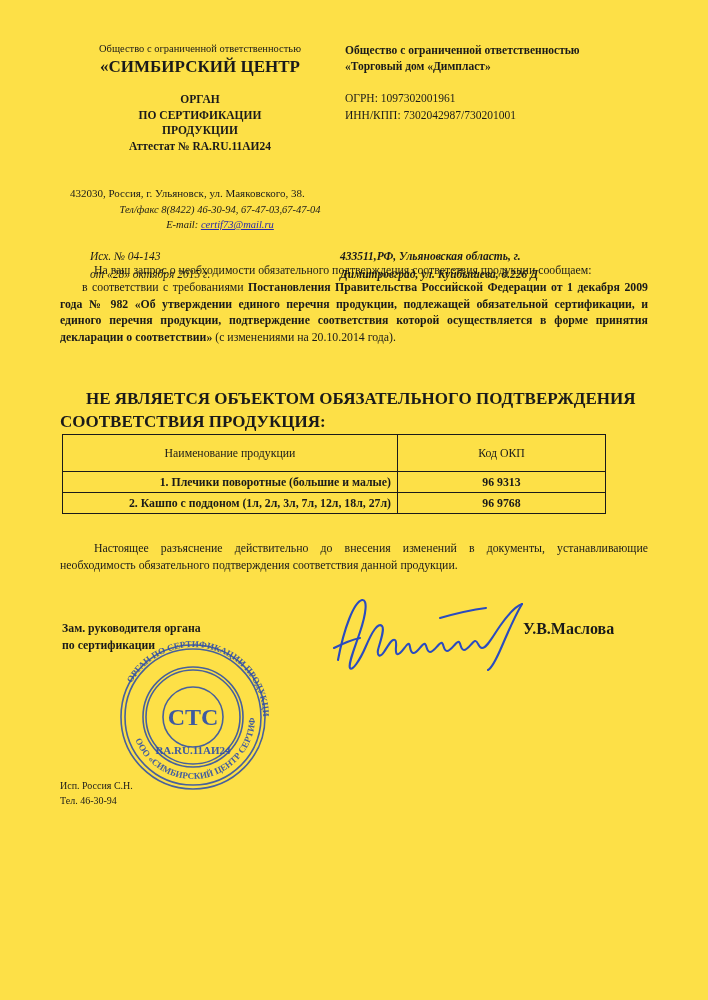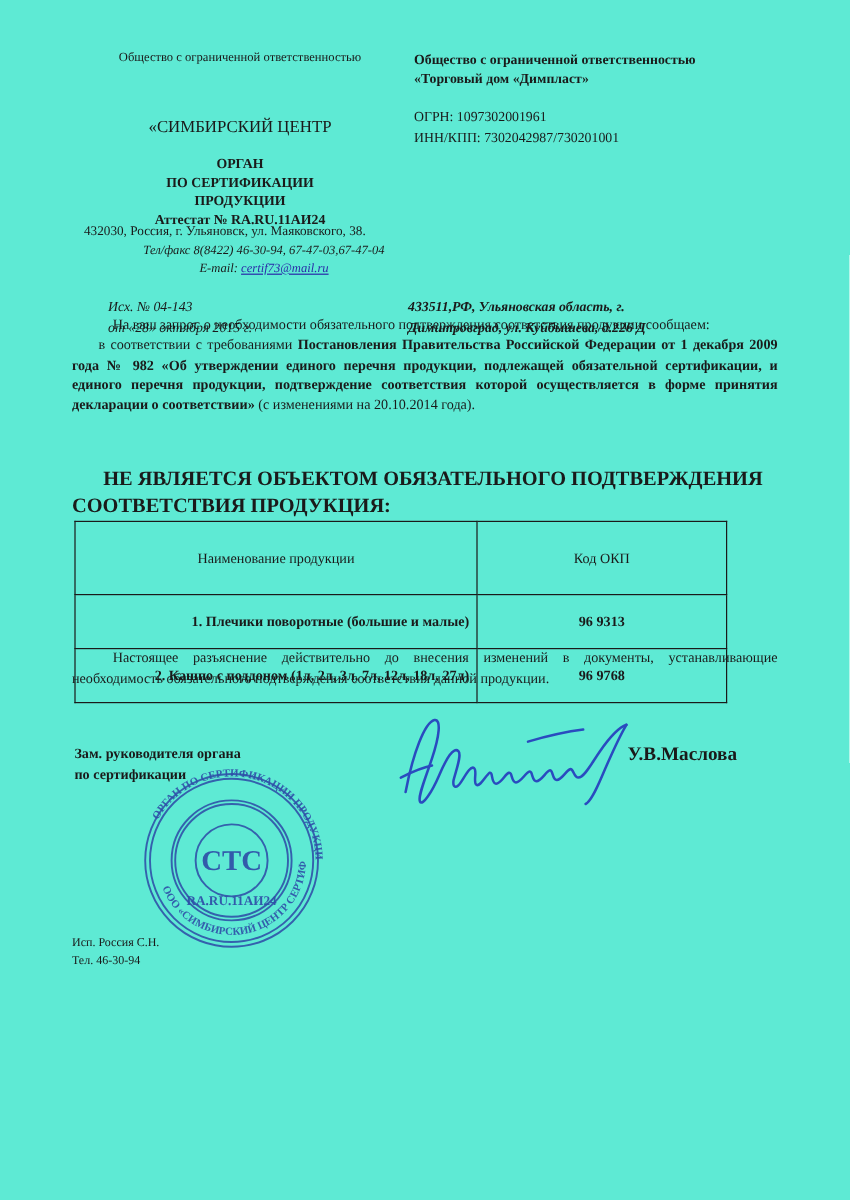--- a/index.html
+++ b/index.html
@@ -13,21 +13,21 @@
     position: relative;
     font-family: "Liberation Serif", serif;
     color: #1a1a1a;
     overflow: hidden;
   }
   .page {
     position: absolute;
     inset: 0;
     width: 708px;
     height: 1000px;
-    background: #5eead4;
+    background: #fde047;
   }
 
   
   .header {
     position: absolute;
     top: 42px;
     left: 0;
     width: 708px;
     height: 200px;
   }
@@ -37,23 +37,22 @@
     top: 0;
     width: 260px;
     text-align: center;
     font-size: 11.5px;
     line-height: 1.35;
   }
   .left-head .small {
     font-size: 10.5px;
   }
   .left-head .bold {
-    font-weight: normal;
-    font-size: 14px;
-    margin-top: 42px;
+    font-weight: bold;
+    font-size: 17px;
   }
   .org-block {
     margin-top: 0px;
   }
   .organ-block {
     margin-top: 13px;
     font-weight: bold;
     font-size: 11.5px;
     line-height: 1.35;
   }
@@ -142,21 +141,21 @@
   table.prod {
     position: absolute;
     left: 62px;
     top: 434px;
     width: 544px;
     border-collapse: collapse;
     font-size: 11.8px;
   }
   table.prod td, table.prod th {
     border: 1px solid #1a1a1a;
-    padding: 12px 6px;
+    padding: 0 6px;
   }
   table.prod th {
     font-weight: normal;
     text-align: center;
     height: 36px;
     vertical-align: middle;
   }
   table.prod td.name {
     font-weight: bold;
     text-align: right;

